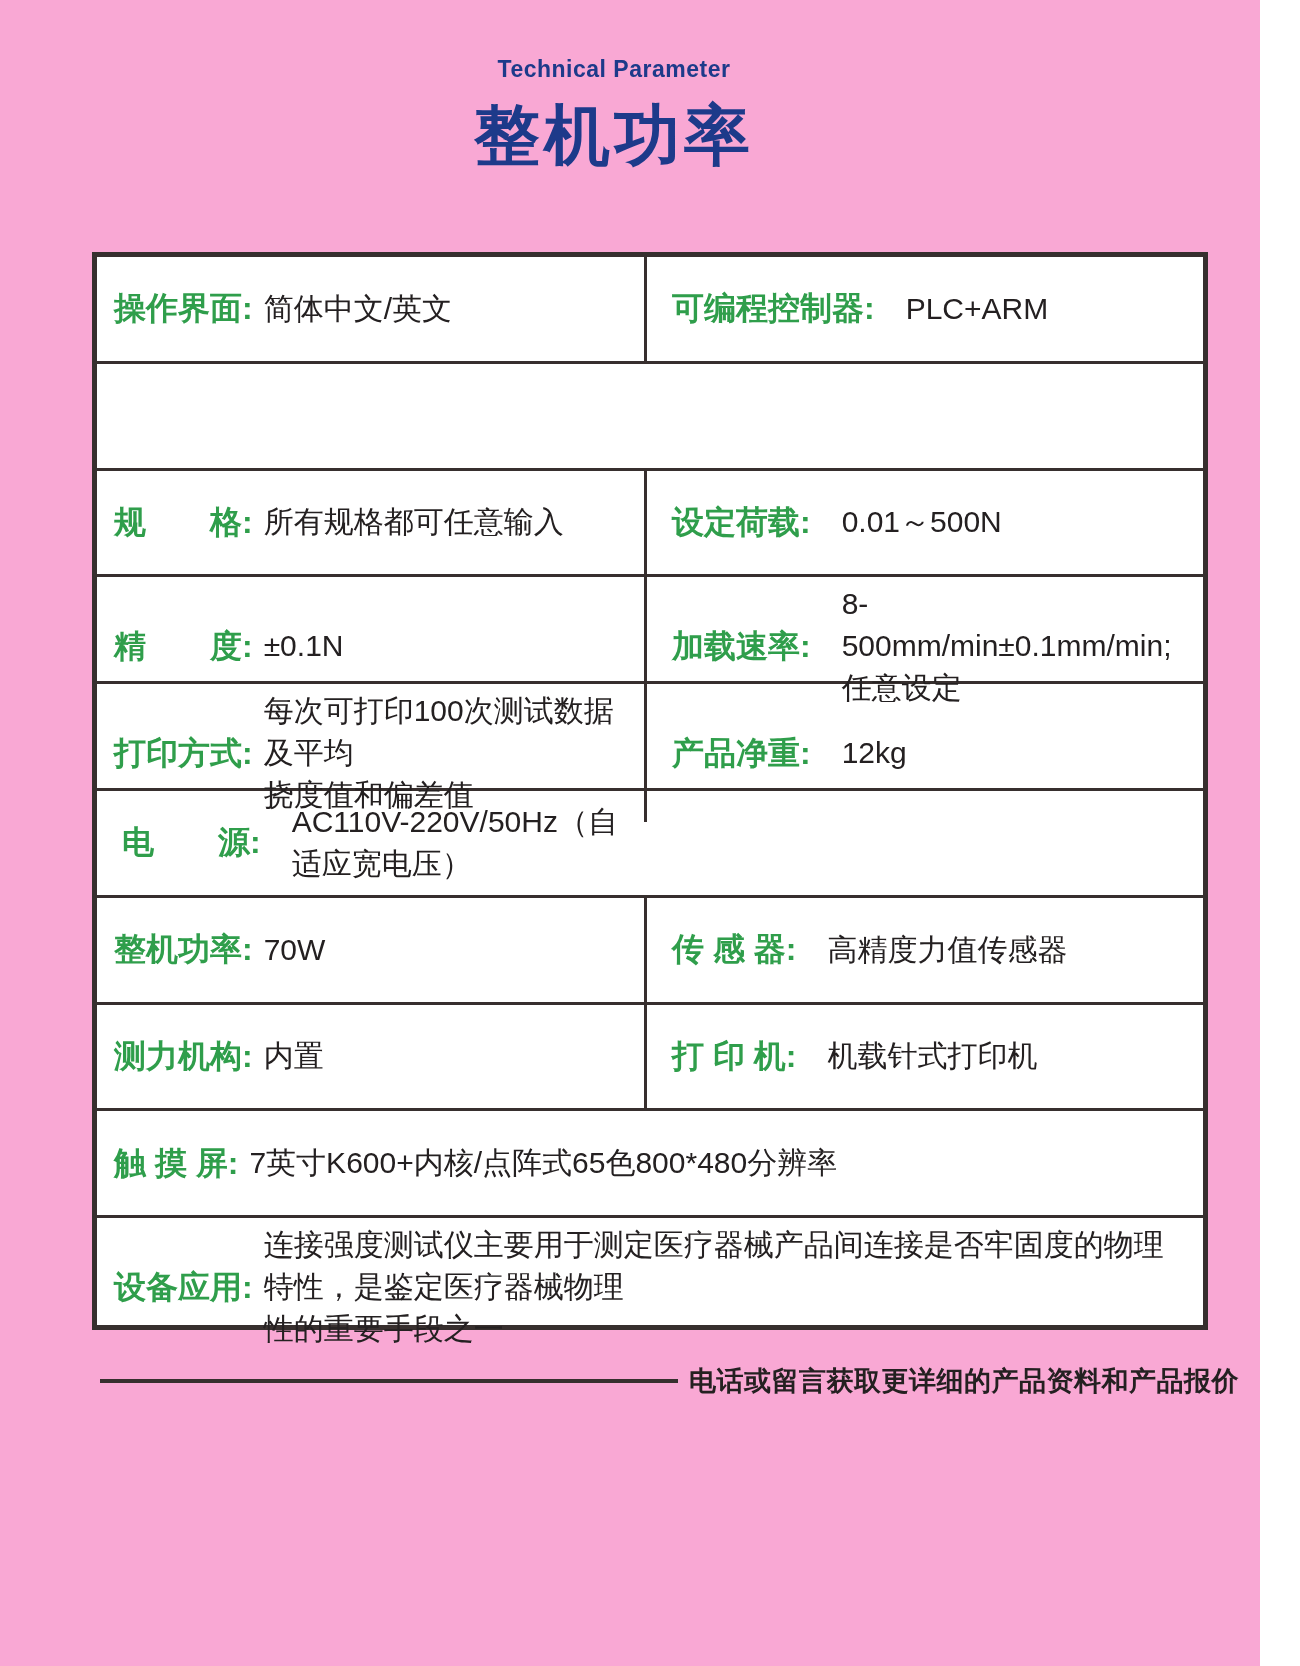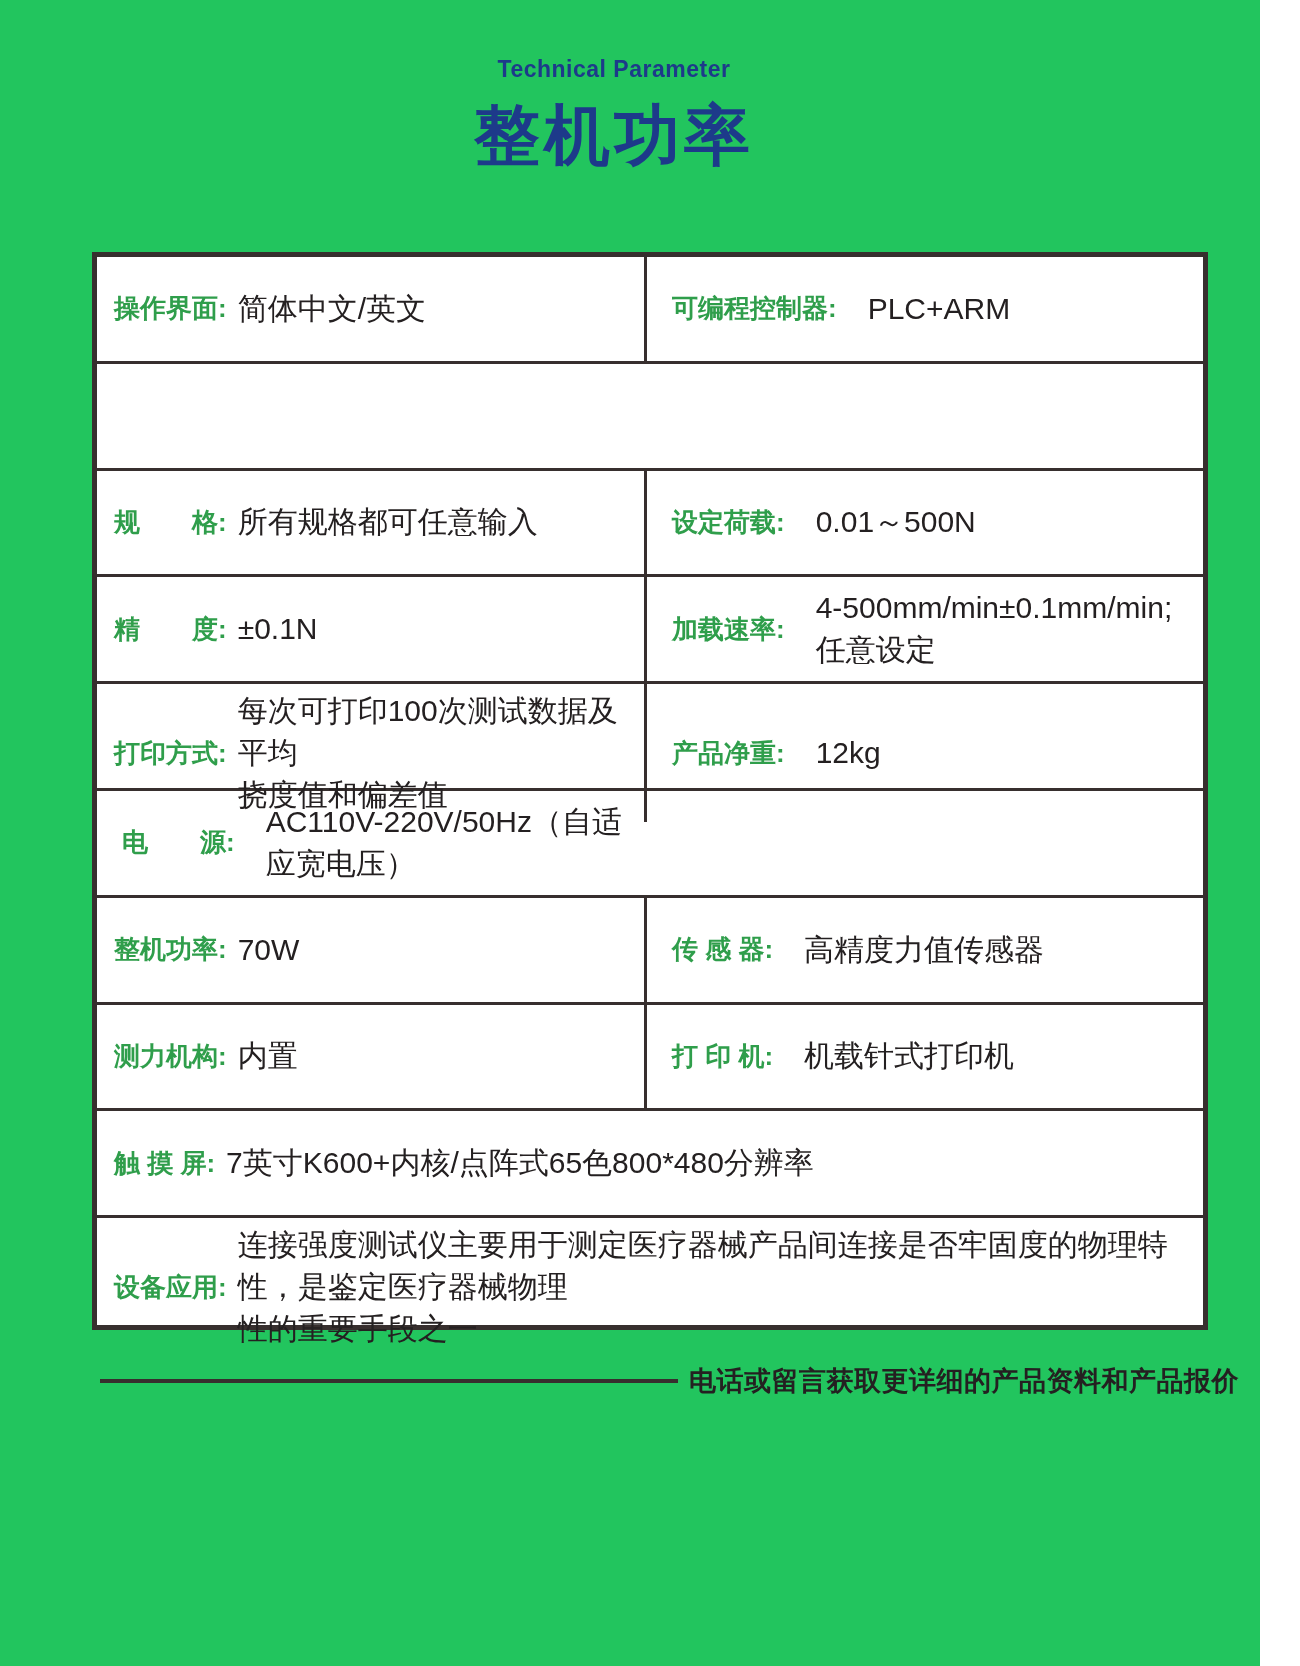--- a/index.html
+++ b/index.html
@@ -3,21 +3,21 @@
 <meta charset="utf-8">
 <style>
   * { box-sizing: border-box; margin: 0; padding: 0; }
   html, body { background: #ffffff; }
   body {
     width: 1300px; height: 1666px;
     font-family: "Liberation Sans", sans-serif;
     position: relative;
     color: var(--text-dark, #242021);
   }
-  .page { position: relative; width: 1260px; height: 1666px; background: #22c55e; overflow: hidden; padding-left: 48px; }
+  .page { position: relative; width: 1260px; height: 1666px; background: #f9a8d4; overflow: hidden; padding-left: 48px; }
 
   
   .header { position: absolute; top: 56px; left: 0; width: 1228px; text-align: center; }
   .header .subtitle {
     font-size: 23px; font-weight: 700; letter-spacing: 0.5px;
     color: var(--accent-blue, #1d3a8a);
   }
   .header .title {
     margin-top: 8px;
     font-size: 66px; font-weight: 900; letter-spacing: 4px;
@@ -35,21 +35,21 @@
   }
   .row { display: grid; border-bottom: 3px solid var(--border-dark, #372f2e); min-height: 0; }
   .row:last-child { border-bottom: none; }
   .row.pair { grid-template-columns: 550px 1fr; }
   .row.full { grid-template-columns: 1fr; }
   .cell { display: flex; align-items: center; padding: 6px 14px 6px 17px; min-width: 0; }
   .row.pair .cell.left { border-right: 3px solid var(--border-dark, #372f2e); }
   .row.pair .cell.right { padding-left: 25px; gap: 20px; }
   .label {
     flex: none;
-    font-size: 26px; font-weight: 700;
+    font-size: 32px; font-weight: 700;
     color: var(--label-green, #2f9e4b);
     white-space: pre;
     line-height: 1.35;
     text-align: center;
   }
   .value {
     margin-left: 11px;
     font-size: 30px; font-weight: 400;
     color: var(--text-dark, #242021);
     white-space: pre-line;
@@ -107,21 +107,21 @@
       </div>
     </div>
 
     <div class="row pair">
       <div class="cell left">
         <span class="label">精　　度:</span>
         <span class="value">±0.1N</span>
       </div>
       <div class="cell right">
         <span class="label">加载速率:</span>
-        <span class="value">4-500mm/min±0.1mm/min;任意设定</span>
+        <span class="value">8-500mm/min±0.1mm/min;任意设定</span>
       </div>
     </div>
 
     <div class="row pair">
       <div class="cell left">
         <span class="label">打印方式:</span>
         <span class="value">每次可打印100次测试数据及平均
 挠度值和偏差值</span>
       </div>
       <div class="cell right">

